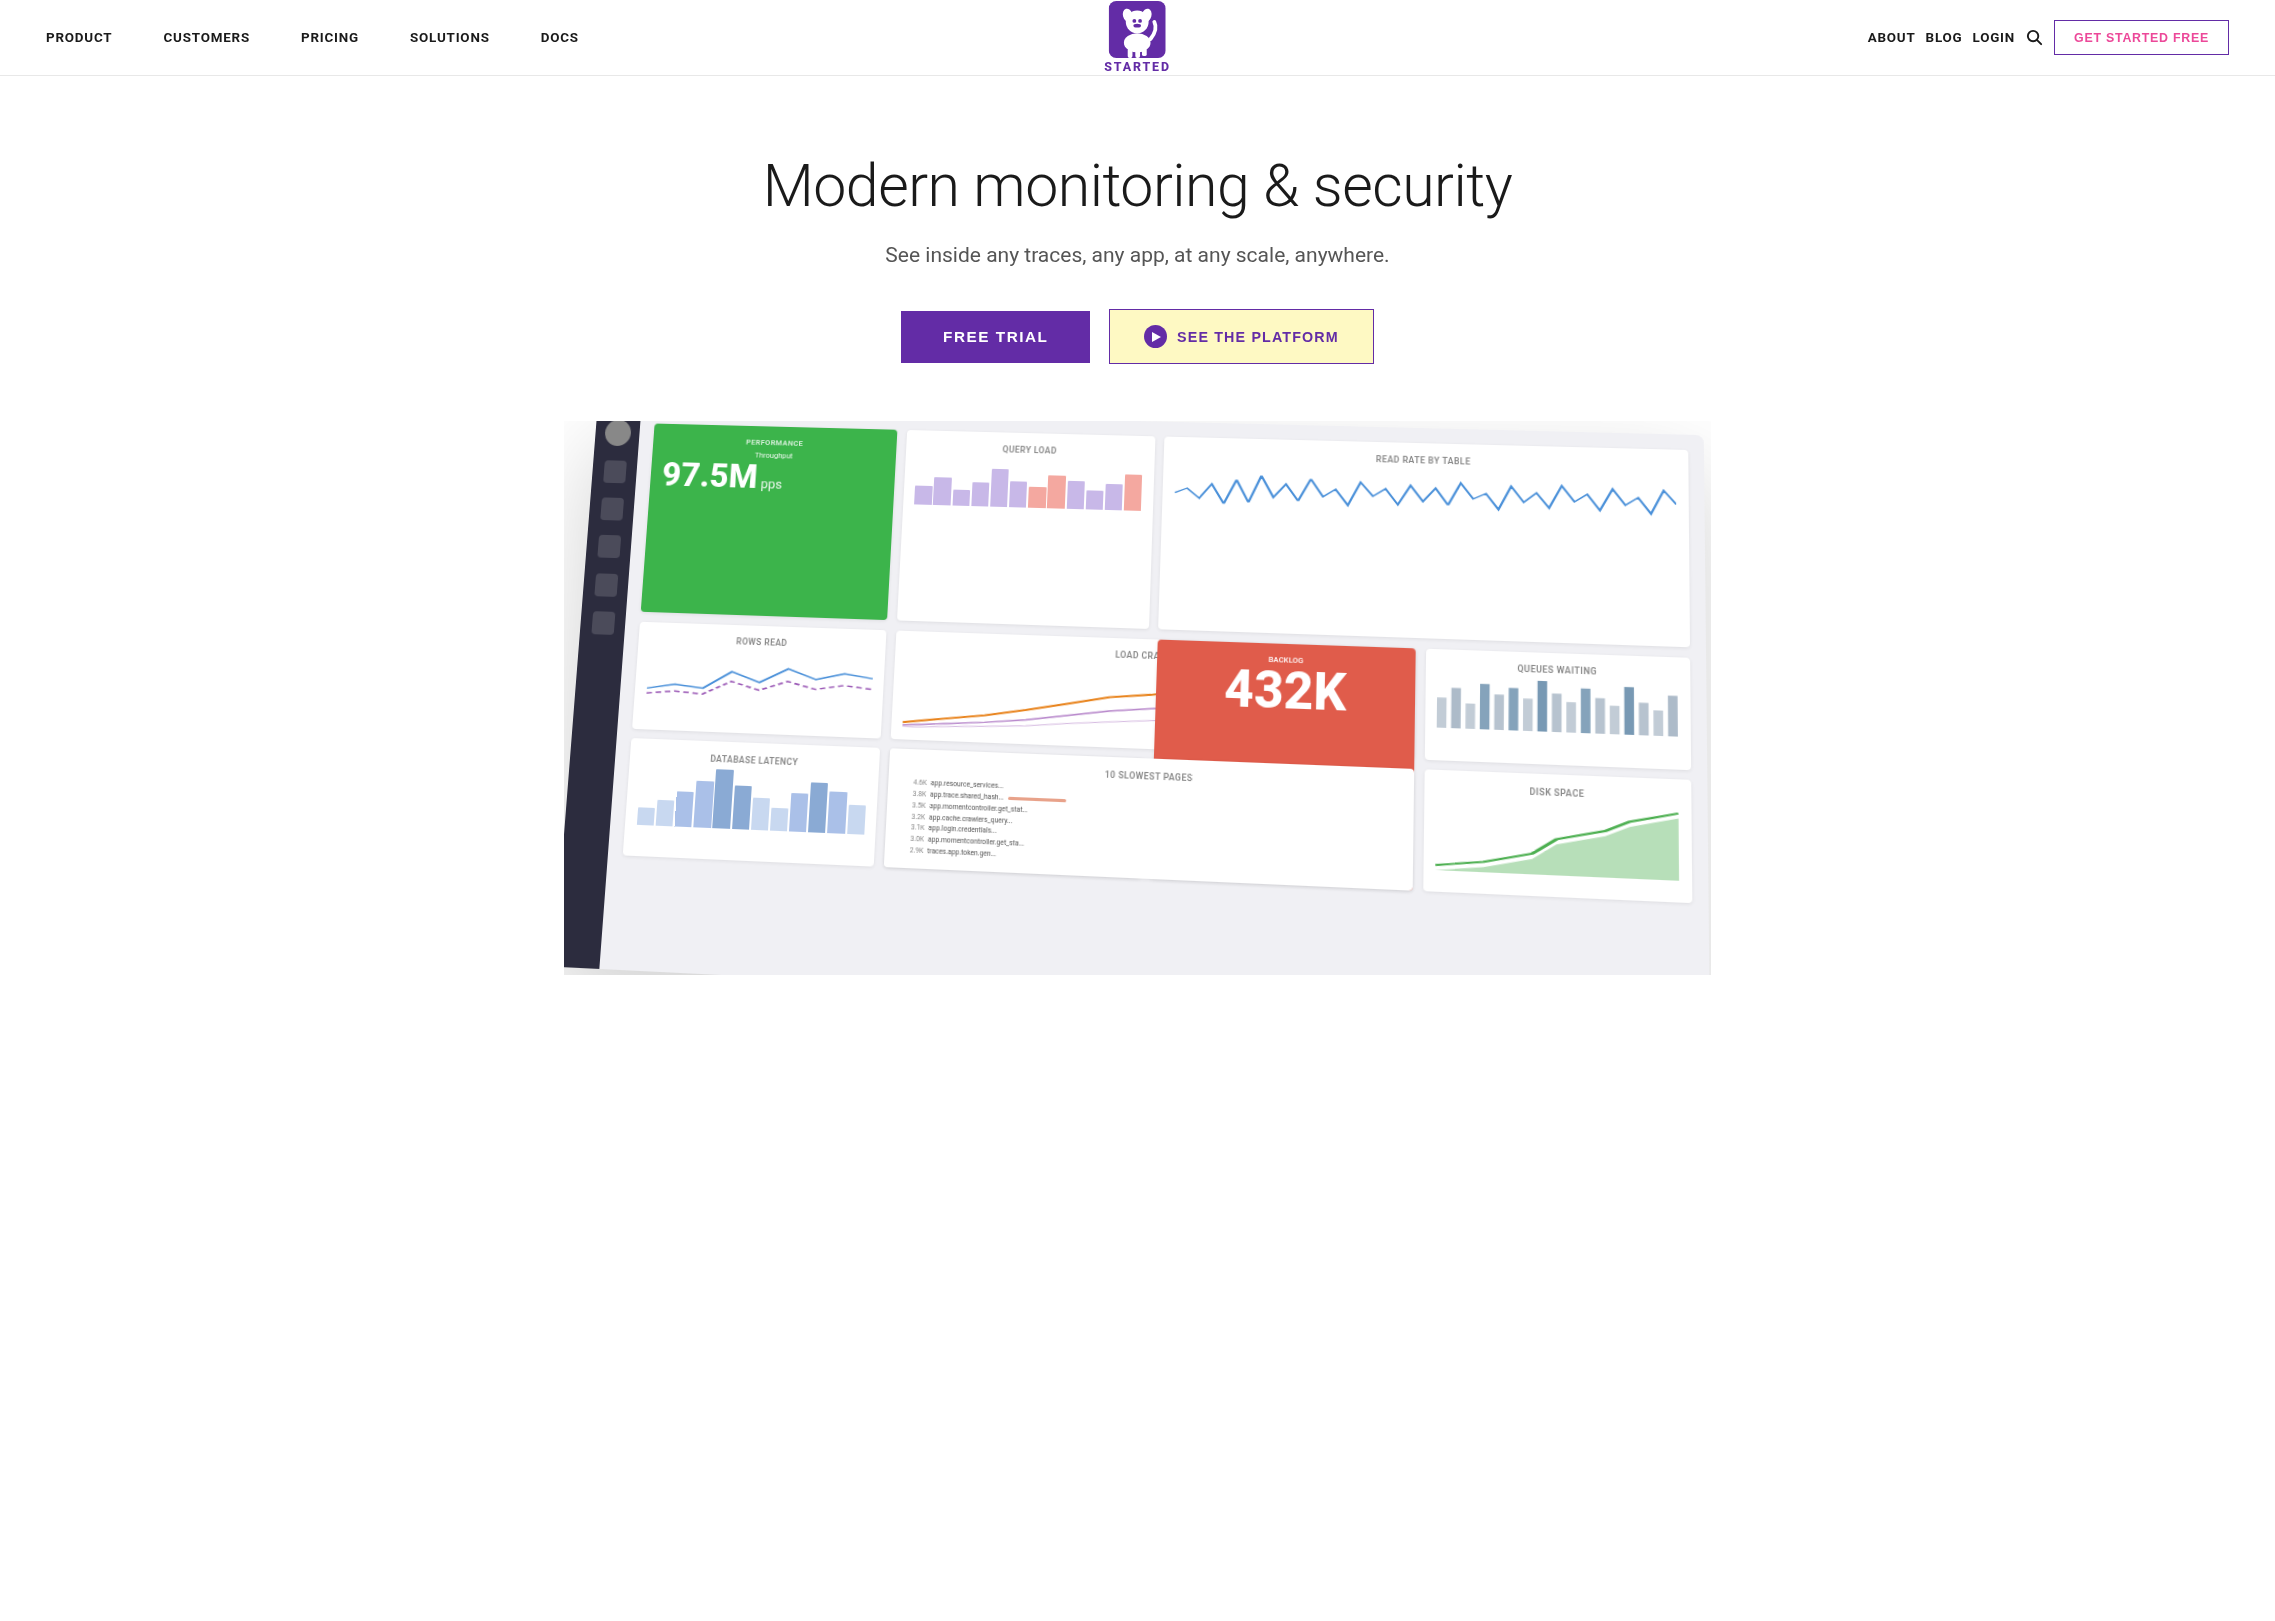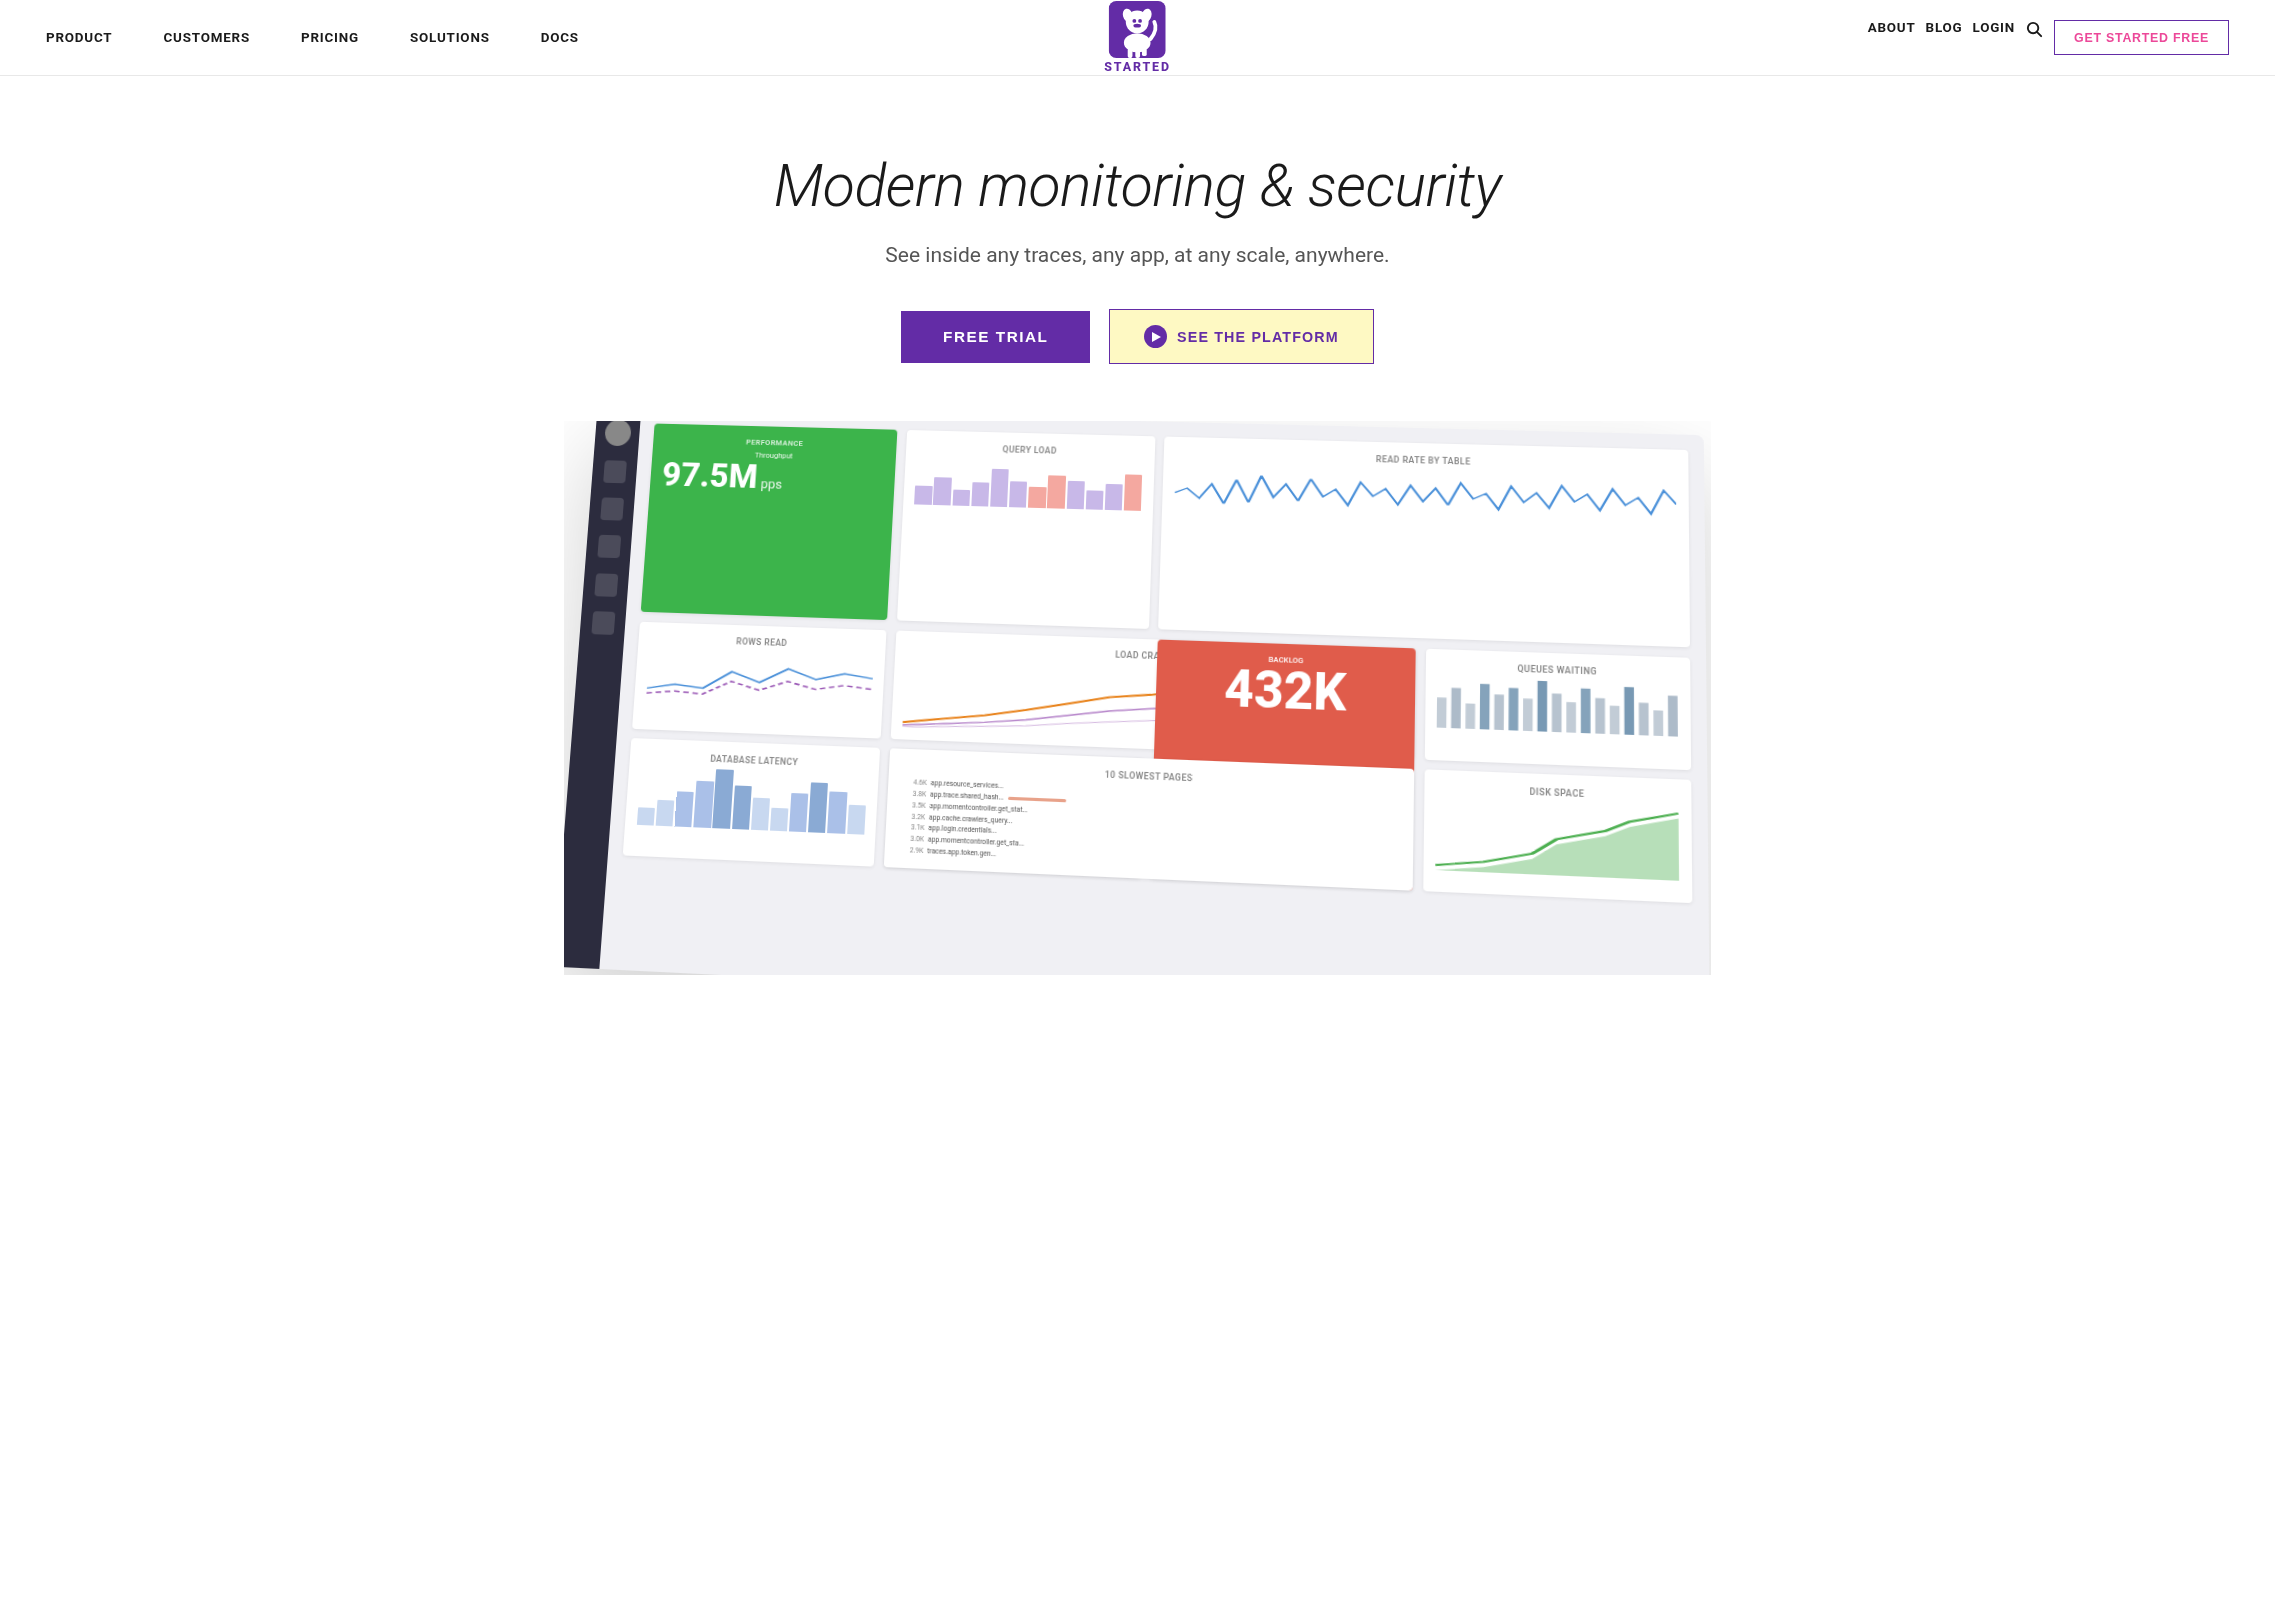--- a/index.html
+++ b/index.html
@@ -25,21 +25,21 @@
     }
 
     .nav-left {
       display: flex;
       align-items: center;
       gap: 51px;
     }
 
     .nav-right {
       display: flex;
-      align-items: flex-start;
+      align-items: center;
       gap: 10px;
     }
 
     .nav-link {
       font-size: 13.4px;
       font-weight: 700;
       letter-spacing: 0.06em;
       color: #1a1a1a;
       text-decoration: none;
       text-transform: uppercase;
@@ -95,21 +95,20 @@
       position: relative;
     }
 
     .hero-title {
       font-size: 59px;
       font-weight: 300;
       color: #1a1a1a;
       line-height: 1.15;
       margin-bottom: 23px;
       letter-spacing: -0.5px;
-      font-style: italic;
     }
 
     .hero-subtitle {
       font-size: 21px;
       color: #555;
       font-weight: 400;
       margin-bottom: 42px;
     }
 
     .hero-buttons {

